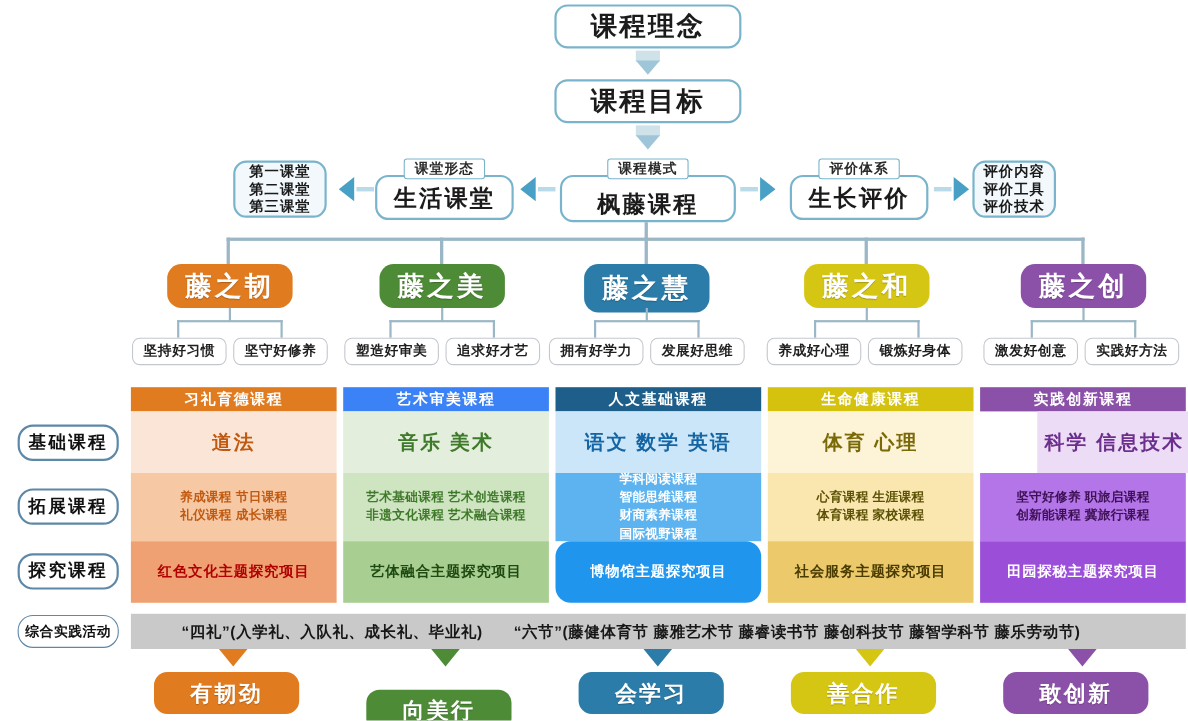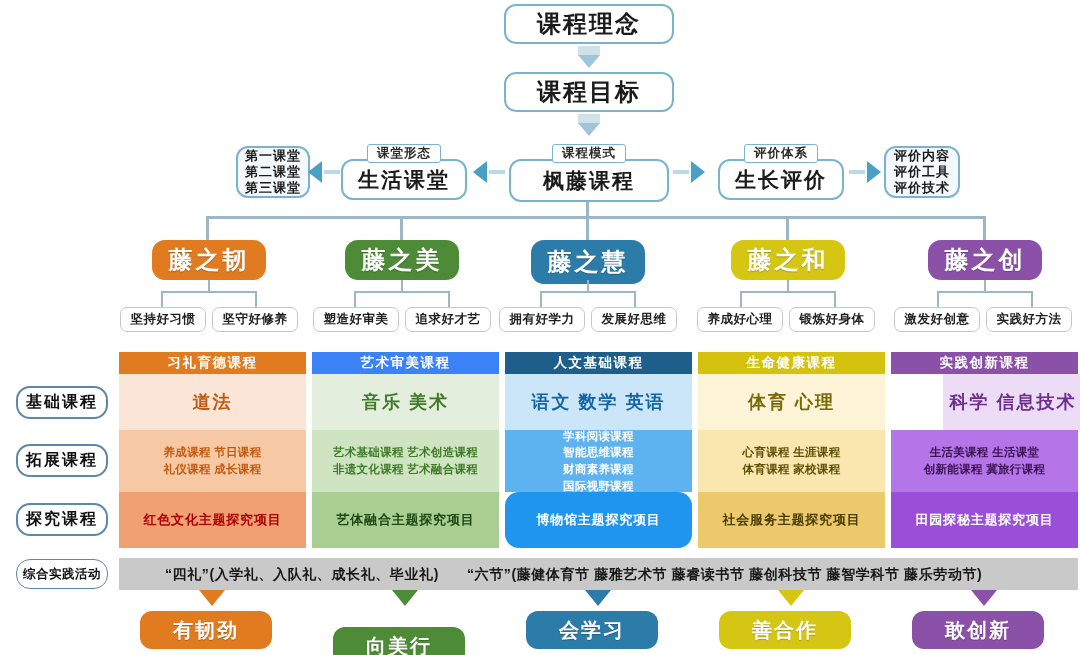--- a/index.html
+++ b/index.html
@@ -83,42 +83,42 @@
 </div>
 <div class="abs arrow-stem" style="left:578px;top:46px;width:22px;height:10px;"></div>
 <div class="abs arrow-down" style="left:578px;top:55px;"></div>
 
 <div class="abs flowbox big" style="left:504px;top:72px;width:170px;height:40px;">
   <span>课程目标</span>
 </div>
 <div class="abs arrow-stem" style="left:578px;top:114px;width:22px;height:10px;"></div>
 <div class="abs arrow-down" style="left:578px;top:123px;"></div>
 
-<div class="abs flowbox small" style="left:236px;top:146px;width:74px;height:52px;">
+<div class="abs flowbox small" style="left:212px;top:146px;width:85px;height:52px;">
   <span>第一课堂</span>
   <span>第二课堂</span>
   <span>第三课堂</span>
 </div>
 
 <div class="abs arrow-left" style="left:308px;top:161px;"></div>
 <div class="abs dash" style="left:324px;top:170px;width:16px;"></div>
 
 <div class="abs taglabel" style="left:367px;top:144px;width:74px;height:19px;">
   <span>课堂形态</span>
 </div>
 <div class="abs flowbox mid" style="left:341px;top:159px;width:126px;height:41px;">
   <span>生活课堂</span>
 </div>
 <div class="abs arrow-left" style="left:473px;top:161px;"></div>
 <div class="abs dash" style="left:489px;top:170px;width:16px;"></div>
 
 <div class="abs taglabel" style="left:552px;top:144px;width:74px;height:19px;">
   <span>课程模式</span>
 </div>
-<div class="abs flowbox mid" style="left:509px;top:159px;width:160px;height:43px;">
+<div class="abs flowbox mid" style="left:509px;top:159px;width:160px;height:43px;align-items:flex-end;">
   <span>枫藤课程</span>
 </div>
 <div class="abs dash" style="left:673px;top:170px;width:16px;"></div>
 <div class="abs arrow-right" style="left:691px;top:161px;"></div>
 
 <div class="abs taglabel" style="left:744px;top:144px;width:74px;height:19px;">
   <span>评价体系</span>
 </div>
 <div class="abs flowbox mid" style="left:718px;top:159px;width:126px;height:41px;">
   <span>生长评价</span>
@@ -283,21 +283,21 @@
 </div>
 
 <div class="abs colhead" style="left:891px;top:352px;width:187px;height:22px;background:#8b51a8;">
   <span>实践创新课程</span>
 </div>
 <div class="abs cellbase" style="left:943px;top:374px;width:187px;height:56px;background:#ecdcf6;color:#6d2f8d;">
   <span>科学 信息技术 劳动</span>
 </div>
 <div class="abs cellexp" style="left:891px;top:430px;width:187px;height:62px;background:#b475e8;color:#3d1155;">
   <div>
-    <div>生活美课程 生活课堂</div>
+    <div>坚守好修养 职旅启课程</div>
     <div>创新能课程 冀旅行课程</div>
   </div>
 </div>
 <div class="abs cellinq" style="left:891px;top:492px;width:187px;height:56px;background:#9b4fd8;color:#ffffff;">
   <span>田园探秘主题探究项目</span>
 </div>
 
 <div class="abs rowlabel" style="left:16px;top:386px;width:92px;height:33px;">
   <span>基础课程</span>
 </div>

